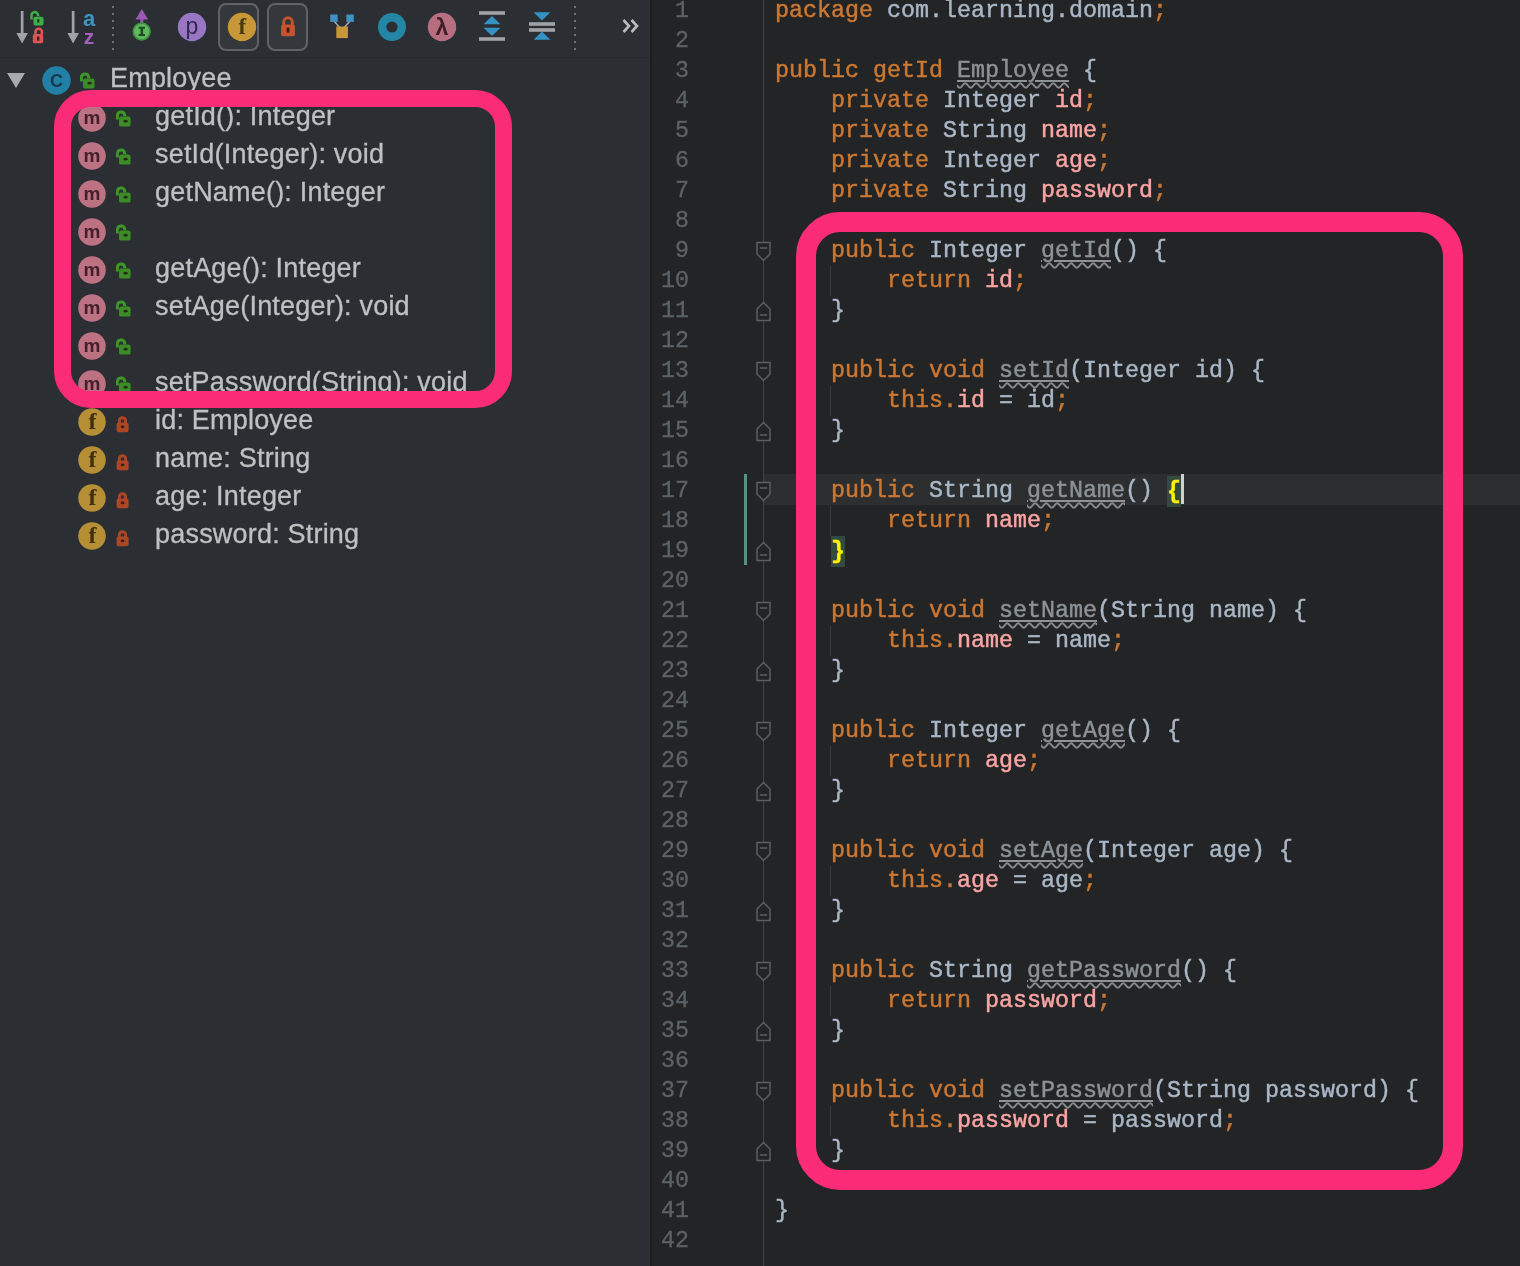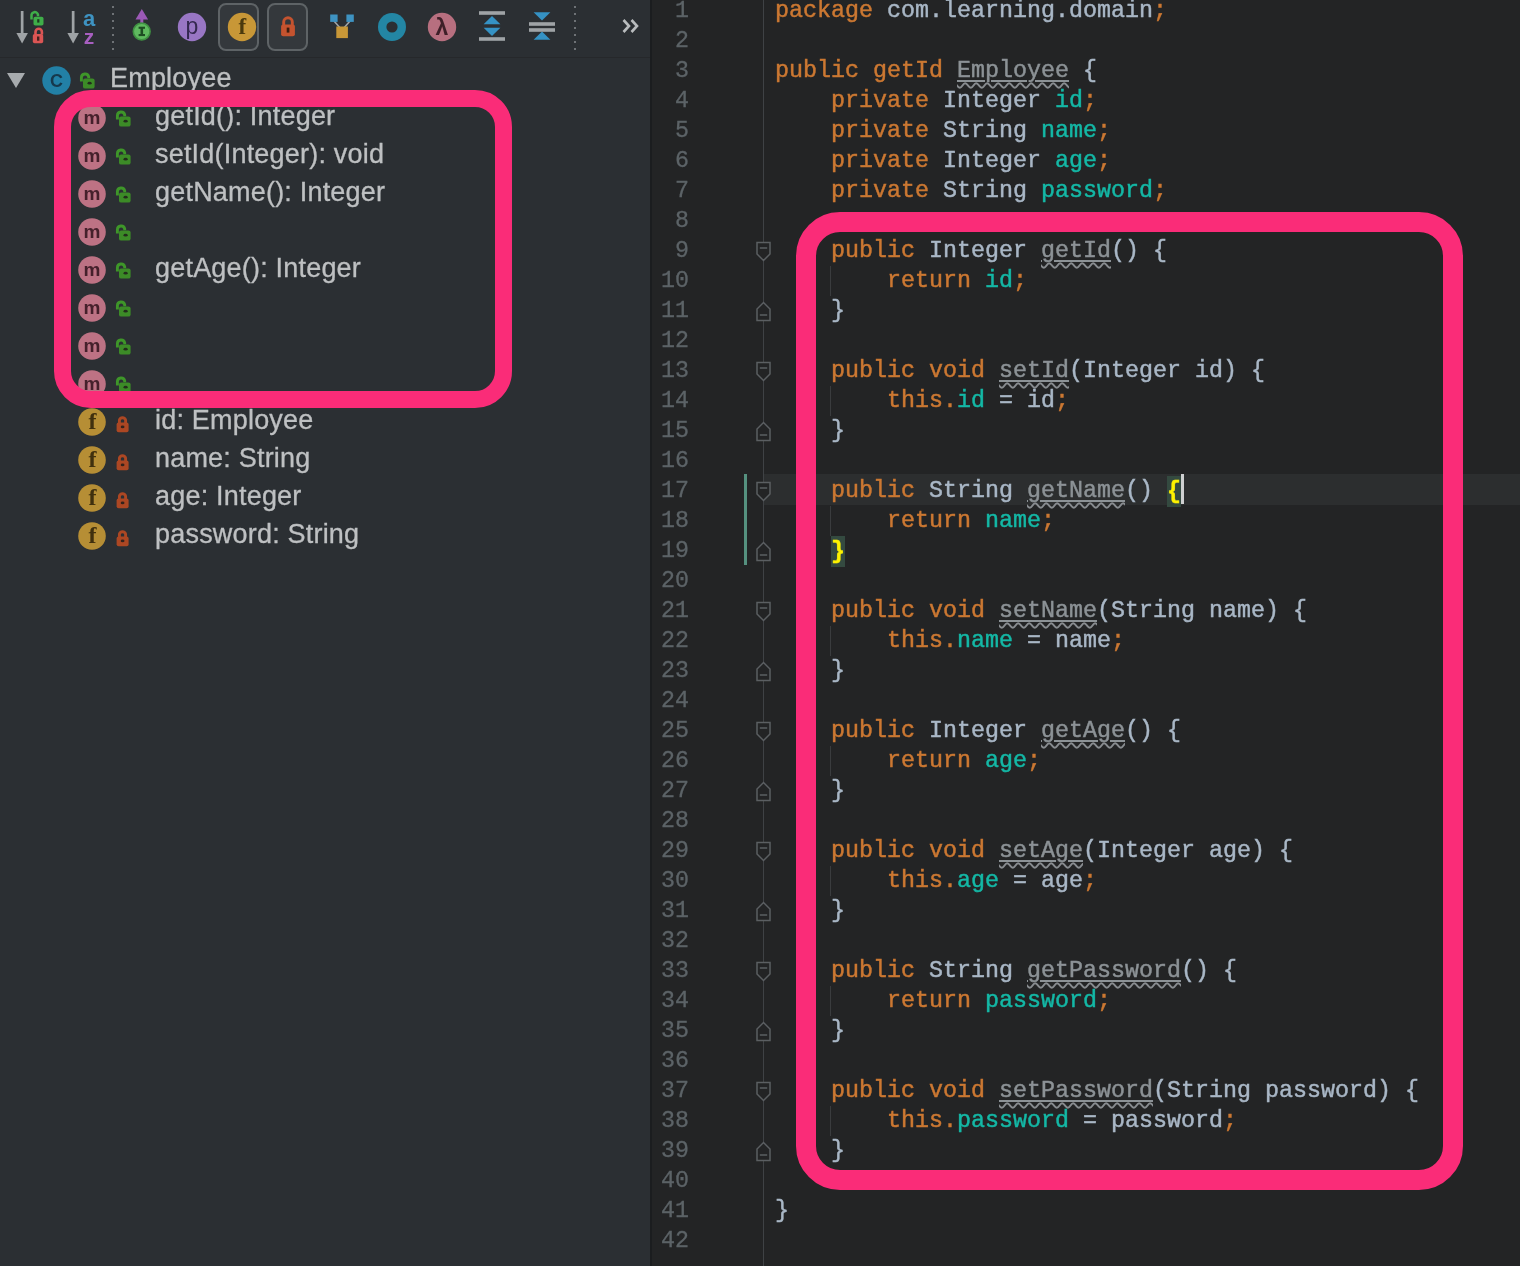--- a/index.html
+++ b/index.html
@@ -13,21 +13,21 @@
 .mrow .ric, .frow .ric { left:78px; }
 .mrow .lic, .frow .lic { left:114px; }
 .rtxt { position:absolute; left:155px; top:50%; transform:translateY(-51%); font-family:"Liberation Sans",sans-serif; font-size:27px; color:#bec0c2; letter-spacing:0.2px; white-space:pre; -webkit-text-stroke:0.3px; }
 #erow .rtxt { left:110px; }
 #editor { position:absolute; left:652px; top:0; width:868px; height:1266px; background:#232425; }
 #gline { position:absolute; left:763px; top:0; width:1px; height:1266px; background:#3f4245; }
 #nums { position:absolute; left:652px; top:-4px; width:37px; text-align:right; font-family:"Liberation Mono",monospace; font-size:23.33px; line-height:30px; color:#5c6367; white-space:pre; -webkit-text-stroke:0.3px; }
 #code { position:absolute; left:775px; top:-4px; font-family:"Liberation Mono",monospace; font-size:23.33px; line-height:30px; color:#a9b7c6; white-space:pre; -webkit-text-stroke:0.45px; }
 #code i { font-style:normal; }
 .k { color:#cc7832; }
-.f { color:#14b8a6; }
+.f { color:#fca5a5; }
 .m { color:#8c9296; text-decoration:underline solid #8c9296 1.5px; text-underline-offset:3px; }
 .sq { text-decoration:underline wavy #888c90 1.8px; text-underline-offset:5px; }
 .y { color:#fdf200; font-weight:bold; background:#344a40; padding:2.5px 0; }
 #caret2 { position:absolute; left:1180.5px; top:474px; width:3.5px; height:30px; background:#cfd0d1; }
 .fold { position:absolute; }
 .guide { position:absolute; width:1px; background:#3a3c3e; }
 #caretline { position:absolute; left:764px; top:474px; width:756px; height:31px; background:#2c2e2f; }
 #changebar { position:absolute; left:743.5px; top:474px; width:3px; height:91px; background:#55917f; }
 .pink { position:absolute; border:17px solid #fa2c78; border-radius:37px; }
 #pink1 { left:54px; top:90px; width:458px; height:318px; }
@@ -251,42 +251,44 @@
 <div class="row mrow">
       <svg class="ric" width="28" height="28" viewBox="0 0 28 28">
         <circle cx="14" cy="14" r="13.8" fill="#bd7284"></circle>
         <text x="14" y="19.8" font-size="19" font-weight="bold" fill="#45202b" text-anchor="middle" font-family="Liberation Sans">m</text>
       </svg>
       <svg class="lic" width="18" height="19" viewBox="0 0 18 19">
         <path d="M3.4 10.5 V6.6 A3.7 3.7 0 0 1 10.7 5.8 V7.2" fill="none" stroke="#3e9629" stroke-width="2.9"></path>
         <rect x="5" y="7.4" width="11.6" height="10.2" rx="2.2" fill="#3c8b27"></rect>
         <ellipse cx="11.6" cy="12.2" rx="2.1" ry="1.4" fill="#232d1c"></ellipse>
       </svg>
-    </div>
-<div class="row mrow">
-      <svg class="ric" width="28" height="28" viewBox="0 0 28 28">
-        <circle cx="14" cy="14" r="13.8" fill="#bd7284"></circle>
-        <text x="14" y="19.8" font-size="19" font-weight="bold" fill="#45202b" text-anchor="middle" font-family="Liberation Sans">m</text>
-      </svg>
-      <svg class="lic" width="18" height="19" viewBox="0 0 18 19">
-        <path d="M3.4 10.5 V6.6 A3.7 3.7 0 0 1 10.7 5.8 V7.2" fill="none" stroke="#3e9629" stroke-width="2.9"></path>
-        <rect x="5" y="7.4" width="11.6" height="10.2" rx="2.2" fill="#3c8b27"></rect>
-        <ellipse cx="11.6" cy="12.2" rx="2.1" ry="1.4" fill="#232d1c"></ellipse>
-      </svg>
-    </div>
-<div class="row mrow">
-      <svg class="ric" width="28" height="28" viewBox="0 0 28 28">
-        <circle cx="14" cy="14" r="13.8" fill="#bd7284"></circle>
-        <text x="14" y="19.8" font-size="19" font-weight="bold" fill="#45202b" text-anchor="middle" font-family="Liberation Sans">m</text>
-      </svg>
-      <svg class="lic" width="18" height="19" viewBox="0 0 18 19">
-        <path d="M3.4 10.5 V6.6 A3.7 3.7 0 0 1 10.7 5.8 V7.2" fill="none" stroke="#3e9629" stroke-width="2.9"></path>
-        <rect x="5" y="7.4" width="11.6" height="10.2" rx="2.2" fill="#3c8b27"></rect>
-        <ellipse cx="11.6" cy="12.2" rx="2.1" ry="1.4" fill="#232d1c"></ellipse>
-      </svg>
+      <span class="rtxt">setAge(Integer): void</span>
+    </div>
+<div class="row mrow">
+      <svg class="ric" width="28" height="28" viewBox="0 0 28 28">
+        <circle cx="14" cy="14" r="13.8" fill="#bd7284"></circle>
+        <text x="14" y="19.8" font-size="19" font-weight="bold" fill="#45202b" text-anchor="middle" font-family="Liberation Sans">m</text>
+      </svg>
+      <svg class="lic" width="18" height="19" viewBox="0 0 18 19">
+        <path d="M3.4 10.5 V6.6 A3.7 3.7 0 0 1 10.7 5.8 V7.2" fill="none" stroke="#3e9629" stroke-width="2.9"></path>
+        <rect x="5" y="7.4" width="11.6" height="10.2" rx="2.2" fill="#3c8b27"></rect>
+        <ellipse cx="11.6" cy="12.2" rx="2.1" ry="1.4" fill="#232d1c"></ellipse>
+      </svg>
+    </div>
+<div class="row mrow">
+      <svg class="ric" width="28" height="28" viewBox="0 0 28 28">
+        <circle cx="14" cy="14" r="13.8" fill="#bd7284"></circle>
+        <text x="14" y="19.8" font-size="19" font-weight="bold" fill="#45202b" text-anchor="middle" font-family="Liberation Sans">m</text>
+      </svg>
+      <svg class="lic" width="18" height="19" viewBox="0 0 18 19">
+        <path d="M3.4 10.5 V6.6 A3.7 3.7 0 0 1 10.7 5.8 V7.2" fill="none" stroke="#3e9629" stroke-width="2.9"></path>
+        <rect x="5" y="7.4" width="11.6" height="10.2" rx="2.2" fill="#3c8b27"></rect>
+        <ellipse cx="11.6" cy="12.2" rx="2.1" ry="1.4" fill="#232d1c"></ellipse>
+      </svg>
+      <span class="rtxt">setPassword(String): void</span>
     </div>
 <div class="row frow">
       <svg class="ric" width="28" height="28" viewBox="0 0 28 28">
         <circle cx="14" cy="14" r="13.8" fill="#b68e35"></circle>
         <text x="14.5" y="20.5" font-size="24" font-weight="bold" fill="#40300e" text-anchor="middle" font-family="Liberation Serif">f</text>
       </svg>
       <svg class="lic" width="17" height="20" viewBox="0 0 17 20">
         <path d="M5.4 10 V7.2 A3.2 3.2 0 0 1 11.6 7.2 V10" fill="none" stroke="#ac4723" stroke-width="2.9"></path>
         <rect x="2.6" y="9.4" width="12" height="9.8" rx="2" fill="#ac4723"></rect>
         <ellipse cx="8.6" cy="13.9" rx="1.9" ry="1.3" fill="#33231c"></ellipse>

